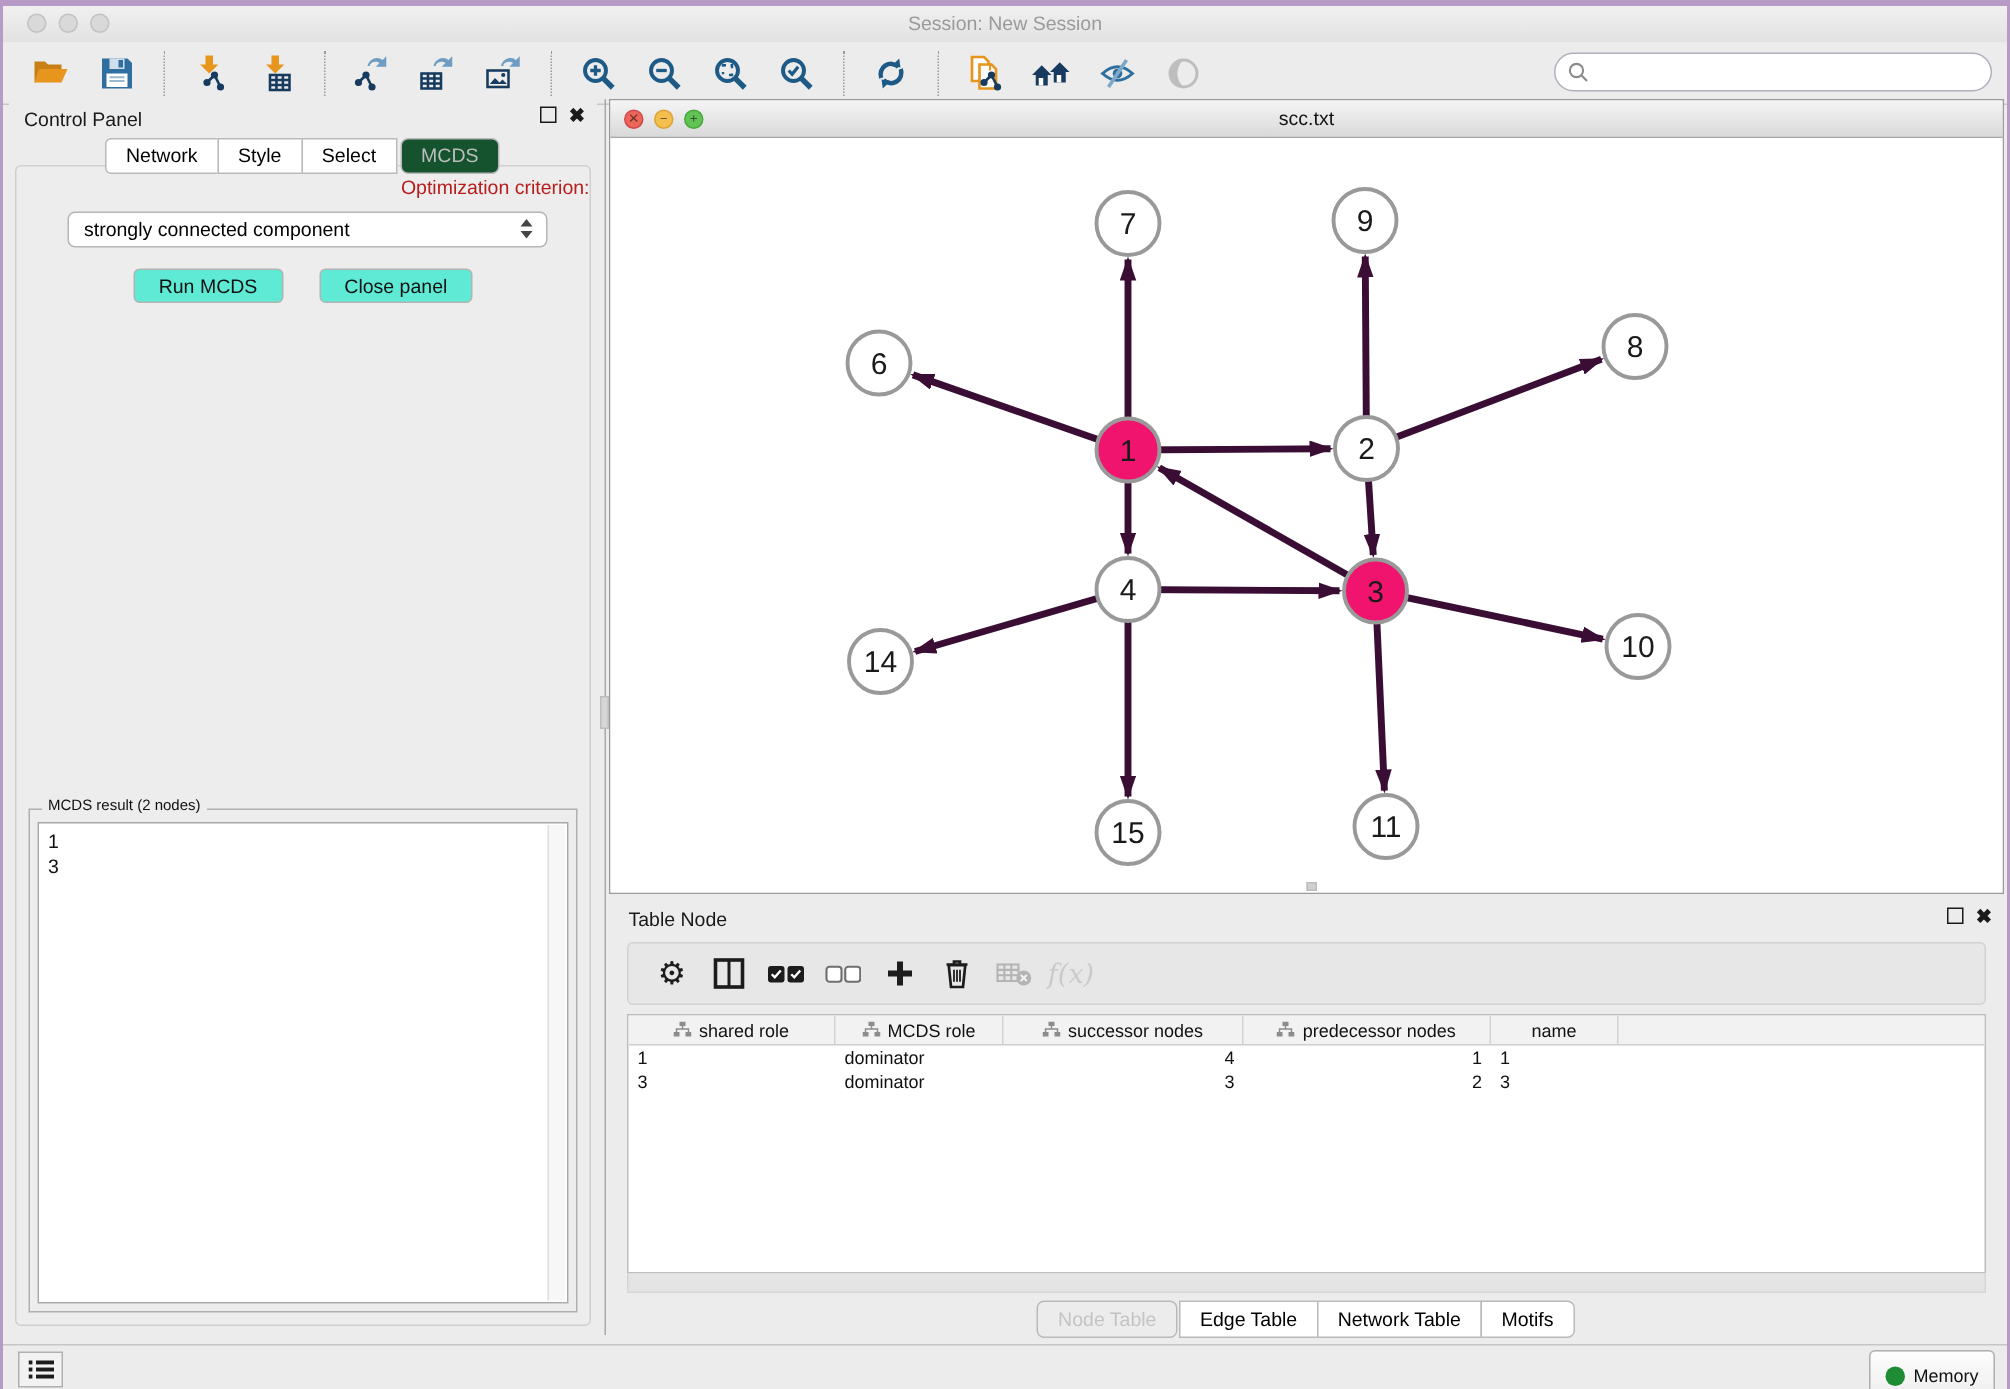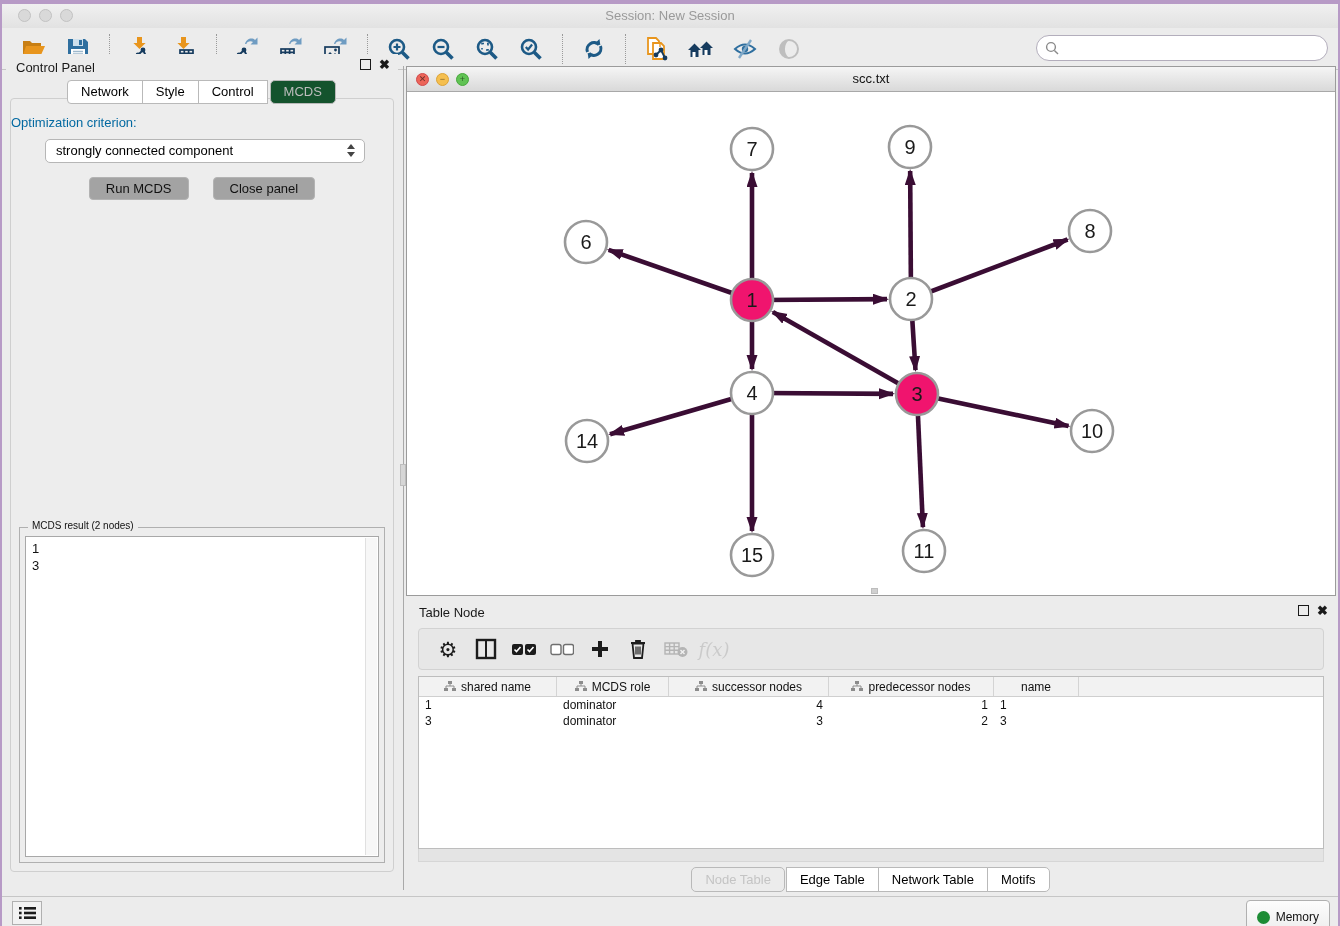--- a/index.html
+++ b/index.html
@@ -23,41 +23,41 @@
     border-bottom:1px solid #c6c6c6; display:flex; align-items:center; padding-left:10px; }
   .tb-icon { width:30px; height:30px; margin:0 7px; display:flex; align-items:center; justify-content:center; cursor:pointer; }
   .tb-icon svg { display:block; }
   .tb-icon.disabled { opacity:.55; filter:grayscale(1); }
   .tb-sep { width:1px; height:30px; margin:0 9px; border-left:1px dotted #9a9a9a; }
   .searchbox { position:absolute; right:10px; top:7px; width:292px; height:26px; background:#fff;
     border:1px solid #b3aebc; border-radius:13px; display:flex; align-items:center; padding-left:8px; }
   .searchbox input { border:none; outline:none; flex:1; height:20px; font-size:13px; background:transparent; }
 
   
-  .control-panel { position:absolute; left:4px; top:50px; width:392px; height:824px; background:#ececec; }
+  .control-panel { position:absolute; left:4px; top:62px; width:392px; height:824px; background:#ececec; }
   .cp-header { position:relative; height:26px; }
   .cp-title { position:absolute; left:10px; top:6px; font-size:13px; color:#1a1a1a; }
   .panel-btns { position:absolute; right:8px; top:5px; display:flex; gap:8px; }
   .float-ico { width:11px; height:11px; border:1.5px solid #1a1a1a; cursor:pointer; }
   .close-ico { font-size:13px; font-weight:bold; color:#1a1a1a; line-height:12px; cursor:pointer; }
   .cp-tabs { position:relative; height:24px; display:flex; justify-content:center; z-index:2; }
   .cp-tab { font-size:13px; padding:3px 13px; background:#fff; border:1px solid #b9b9b9; margin-left:-1px; cursor:pointer; }
   .cp-tab:first-child { border-top-left-radius:4px; border-bottom-left-radius:4px; }
   .cp-tab.active { background:#14532d; color:#bdbdbd; border-radius:5px; margin-left:2px; }
   .cp-body { position:absolute; left:4px; right:4px; top:44px; bottom:6px; background:#ededed;
     border:1px solid #cfcfcf; border-radius:4px; }
-  .opt-label { margin-top:16px; text-align:left; font-size:13px; color:#0369a1; }
+  .opt-label { margin-top:6px; text-align:right; font-size:13px; color:#b91c1c; }
   .criterion { position:relative; margin:9px 28px 0 34px; height:24px; background:#fff;
     border:1px solid #b6b6b6; border-radius:5px; font-size:13px; line-height:22px; padding-left:10px; cursor:pointer; }
   .stepper { position:absolute; right:8px; top:4px; width:9px; }
   .stepper i { display:block; width:0; height:0; border-left:4.5px solid transparent; border-right:4.5px solid transparent; }
   .stepper i.up { border-bottom:5px solid #444; margin-bottom:3px; }
   .stepper i.down { border-top:5px solid #444; }
   .cp-buttons { margin-top:14px; display:flex; justify-content:center; gap:24px; }
-  .btn { font-size:13px; background:#a3a3a3; border:1px solid #b3b3b3; border-radius:4px; padding:3px 16px; cursor:pointer; color:#111; }
+  .btn { font-size:13px; background:#5eead4; border:1px solid #b3b3b3; border-radius:4px; padding:3px 16px; cursor:pointer; color:#111; }
   .result-box { position:absolute; left:8px; right:8px; top:428px; bottom:8px; border:1px solid #b0b0b0; }
   .result-title { position:absolute; left:8px; top:-8px; background:#ededed; padding:0 4px; font-size:10px; color:#111; }
   .result-area { position:absolute; left:5px; right:5px; top:8px; bottom:5px; background:#fff;
     border:1px solid #a8a8a8; font-size:13px; padding:3px 6px; white-space:pre; line-height:17px; color:#111; }
   .result-scroll { position:absolute; right:1px; top:1px; bottom:1px; width:12px; background:#f7f7f7; border-left:1px solid #e0e0e0; }
 
   
   .v-splitter { position:absolute; left:398px; top:62px; width:6px; height:824px; }
   .v-splitter .line { position:absolute; left:3px; top:0; bottom:0; width:1px; background:#a9a9a9; }
   .v-splitter .handle { position:absolute; left:0; top:398px; width:6px; height:22px; background:#d6d6d6; border:1px solid #bdbdbd; cursor:col-resize; }
@@ -279,21 +279,21 @@
     <div class="cp-header">
       <span class="cp-title">Control Panel</span>
       <span class="panel-btns">
         <span class="float-ico"></span>
         <span class="close-ico">✖</span>
       </span>
     </div>
     <div class="cp-tabs" id="cp-tabs">
         <div class="cp-tab">Network</div>
         <div class="cp-tab">Style</div>
-        <div class="cp-tab">Control</div>
+        <div class="cp-tab">Select</div>
         <div class="cp-tab active">MCDS</div>
       </div>
     <div class="cp-body">
       <div class="opt-label">Optimization criterion:</div>
       <div class="criterion">
         <span>strongly connected component</span>
         <span class="stepper">
             <i class="up"></i>
             <i class="down"></i>
           </span>
@@ -465,21 +465,21 @@
       <div class="thead" id="table-head">
           <div class="th" style="width: 138px;">
             <svg width="12" height="11" viewBox="0 0 12 11">
               <g fill="#8c8c8c">
                 <rect x="4" y="0" width="4" height="3"></rect>
                 <rect x="0" y="7" width="4" height="3"></rect>
                 <rect x="8" y="7" width="4" height="3"></rect>
               </g>
               <path d="M6 3v2M2 7V5h8v2" stroke="#8c8c8c" fill="none" stroke-width="1"></path>
             </svg>
-            <span>shared name</span>
+            <span>shared role</span>
           </div>
           <div class="th" style="width: 112px;">
             <svg width="12" height="11" viewBox="0 0 12 11">
               <g fill="#8c8c8c">
                 <rect x="4" y="0" width="4" height="3"></rect>
                 <rect x="0" y="7" width="4" height="3"></rect>
                 <rect x="8" y="7" width="4" height="3"></rect>
               </g>
               <path d="M6 3v2M2 7V5h8v2" stroke="#8c8c8c" fill="none" stroke-width="1"></path>
             </svg>

